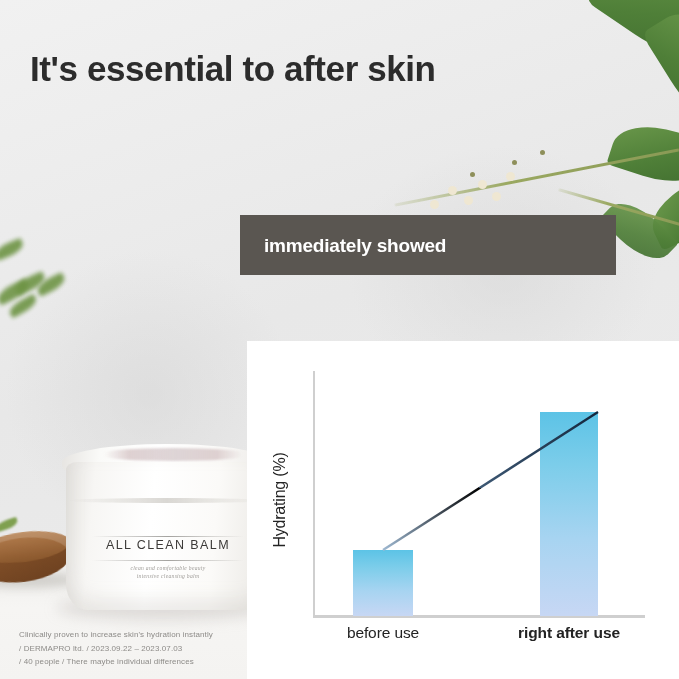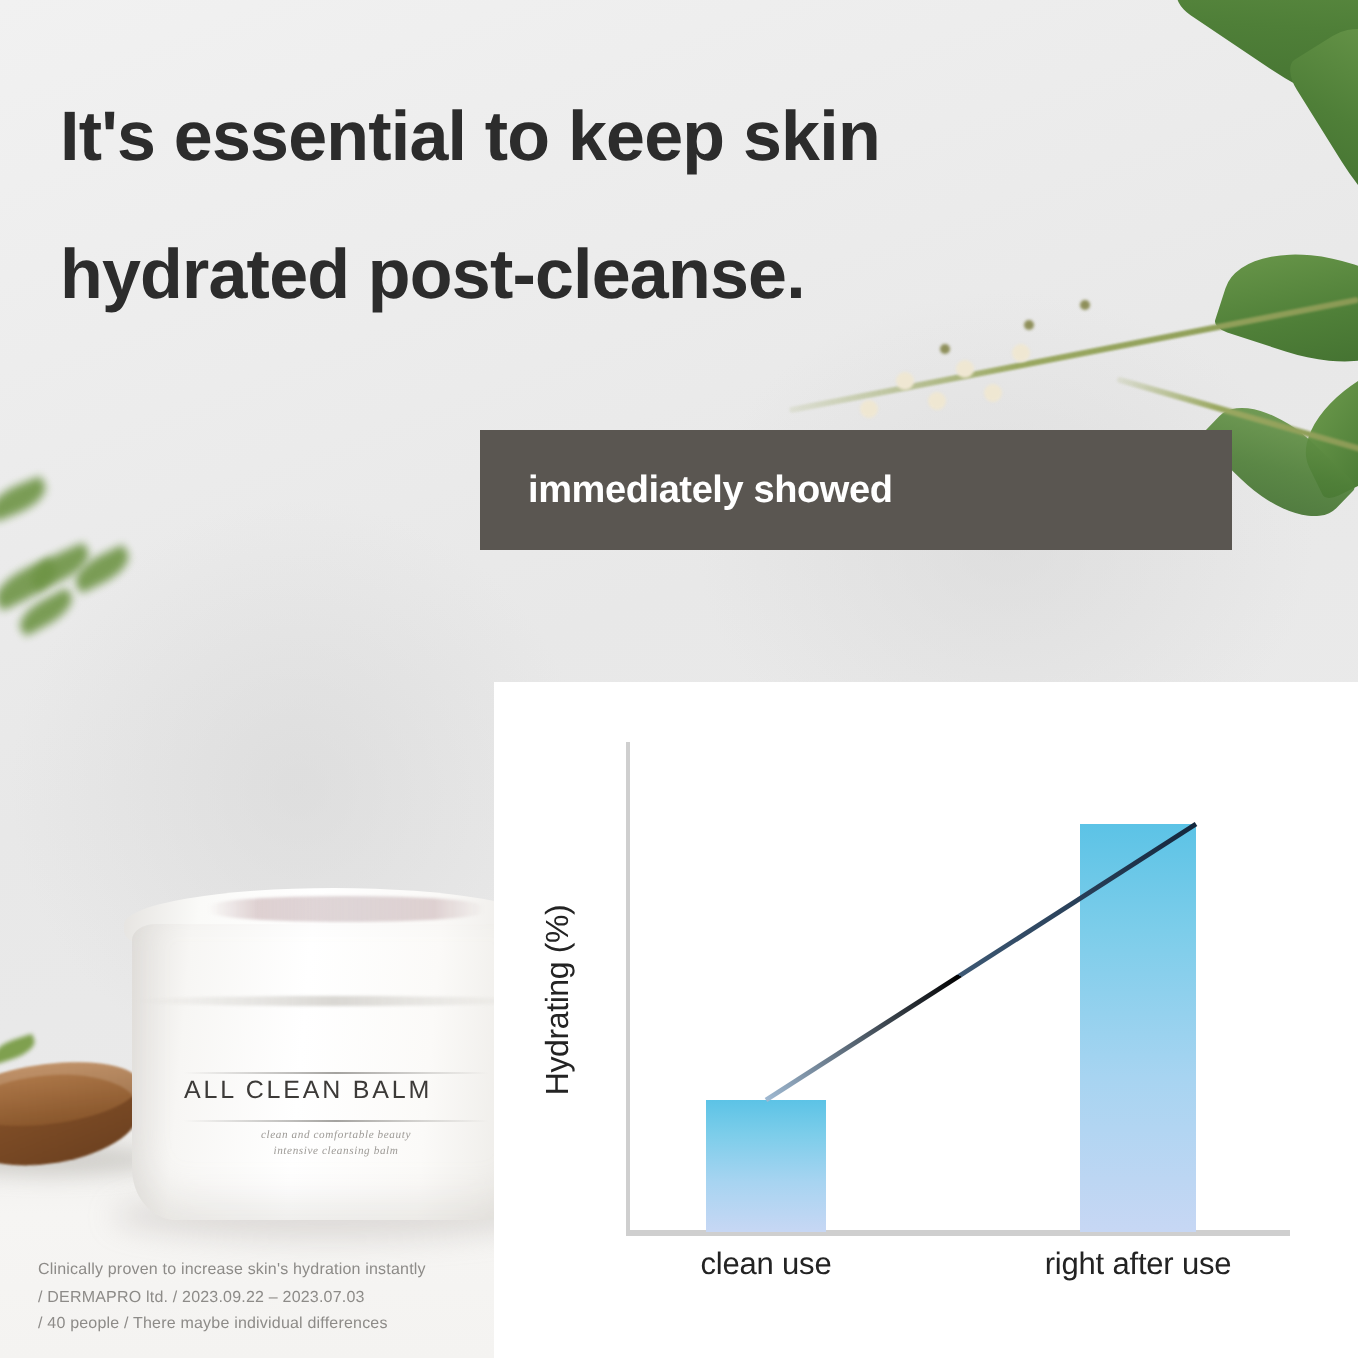--- a/index.html
+++ b/index.html
@@ -170,20 +170,21 @@
     position: absolute;
     left: 92px; width: 152px; height: 1px;
     background: linear-gradient(90deg, rgba(150,148,144,0), rgba(126,124,120,0.7), rgba(150,148,144,0));
   }
   .rule-top { top: 536px; }
   .rule-bot { top: 560px; }
   .jar-title {
     position: absolute;
     left: 92px; top: 538px;
     width: 152px;
+    text-align: center;
     font-size: 12.5px;
     letter-spacing: 1.4px;
     color: #3c3a38;
     font-family: "Liberation Sans", sans-serif;
   }
   .jar-sub {
     position: absolute;
     left: 92px; top: 564px;
     width: 152px;
     text-align: center;
@@ -287,21 +288,21 @@
   }
   .x-tick-label {
     position: absolute;
     top: 283px;
     font-size: 15.5px;
     color: #232323;
     text-align: center;
     letter-spacing: -0.1px;
   }
   .tick-before { left: 66px;  width: 140px; }
-  .tick-after  { left: 252px; width: 140px; }
+  .tick-after  { left: 252px; width: 140px; font-weight: bold; }
 
   
   .footnote {
     position: absolute;
     left: 19px; top: 628px;
     width: 230px;
     font-size: 8px;
     line-height: 13.5px;
     color: #8d8b88;
     letter-spacing: .1px;
@@ -353,22 +354,21 @@
   <div class="jar-seam"></div>
   <div class="jar-label-rule rule-top"></div>
   <div class="jar-title">ALL CLEAN BALM</div>
   <div class="jar-label-rule rule-bot"></div>
   <div class="jar-sub">
     <div>clean and comfortable beauty</div>
     <div>intensive cleansing balm</div>
   </div>
 
   <div class="headline">
-    <div>It's essential to keep skin</div>
-    <div>hydrated post-cleanse.</div>
+    <div>It's essential to after skin</div>
   </div>
 
   <div class="callout">
     <div class="callout-lead">immediately showed</div>
   </div>
   <div class="callout-pointer"></div>
 
   <div class="chart-card">
     <div class="chart-area">
       <div class="y-axis"></div>
@@ -383,21 +383,21 @@
           <linearGradient id="trendGrad" x1="0" y1="1" x2="1" y2="0">
             <stop offset="0%" stop-color="#9fb9d2"></stop>
             <stop offset="45%" stop-color="#4a6versus"></stop>
             <stop offset="45%" stop-color="#3d5874"></stop>
             <stop offset="100%" stop-color="#14273d"></stop>
           </linearGradient>
         </defs>
         <line x1="136" y1="209" x2="351" y2="71" stroke="url(#trendGrad)" stroke-width="2.4"></line>
       </svg>
 
-      <div class="x-tick-label tick-before">clean use</div>
+      <div class="x-tick-label tick-before">before use</div>
       <div class="x-tick-label tick-after">right after use</div>
     </div>
   </div>
 
   <div class="footnote">
     <div>Clinically proven to increase skin's hydration instantly</div>
     <div>/ DERMAPRO ltd. / 2023.09.22 – 2023.07.03</div>
     <div>/ 40 people / There maybe individual differences</div>
   </div>
 

